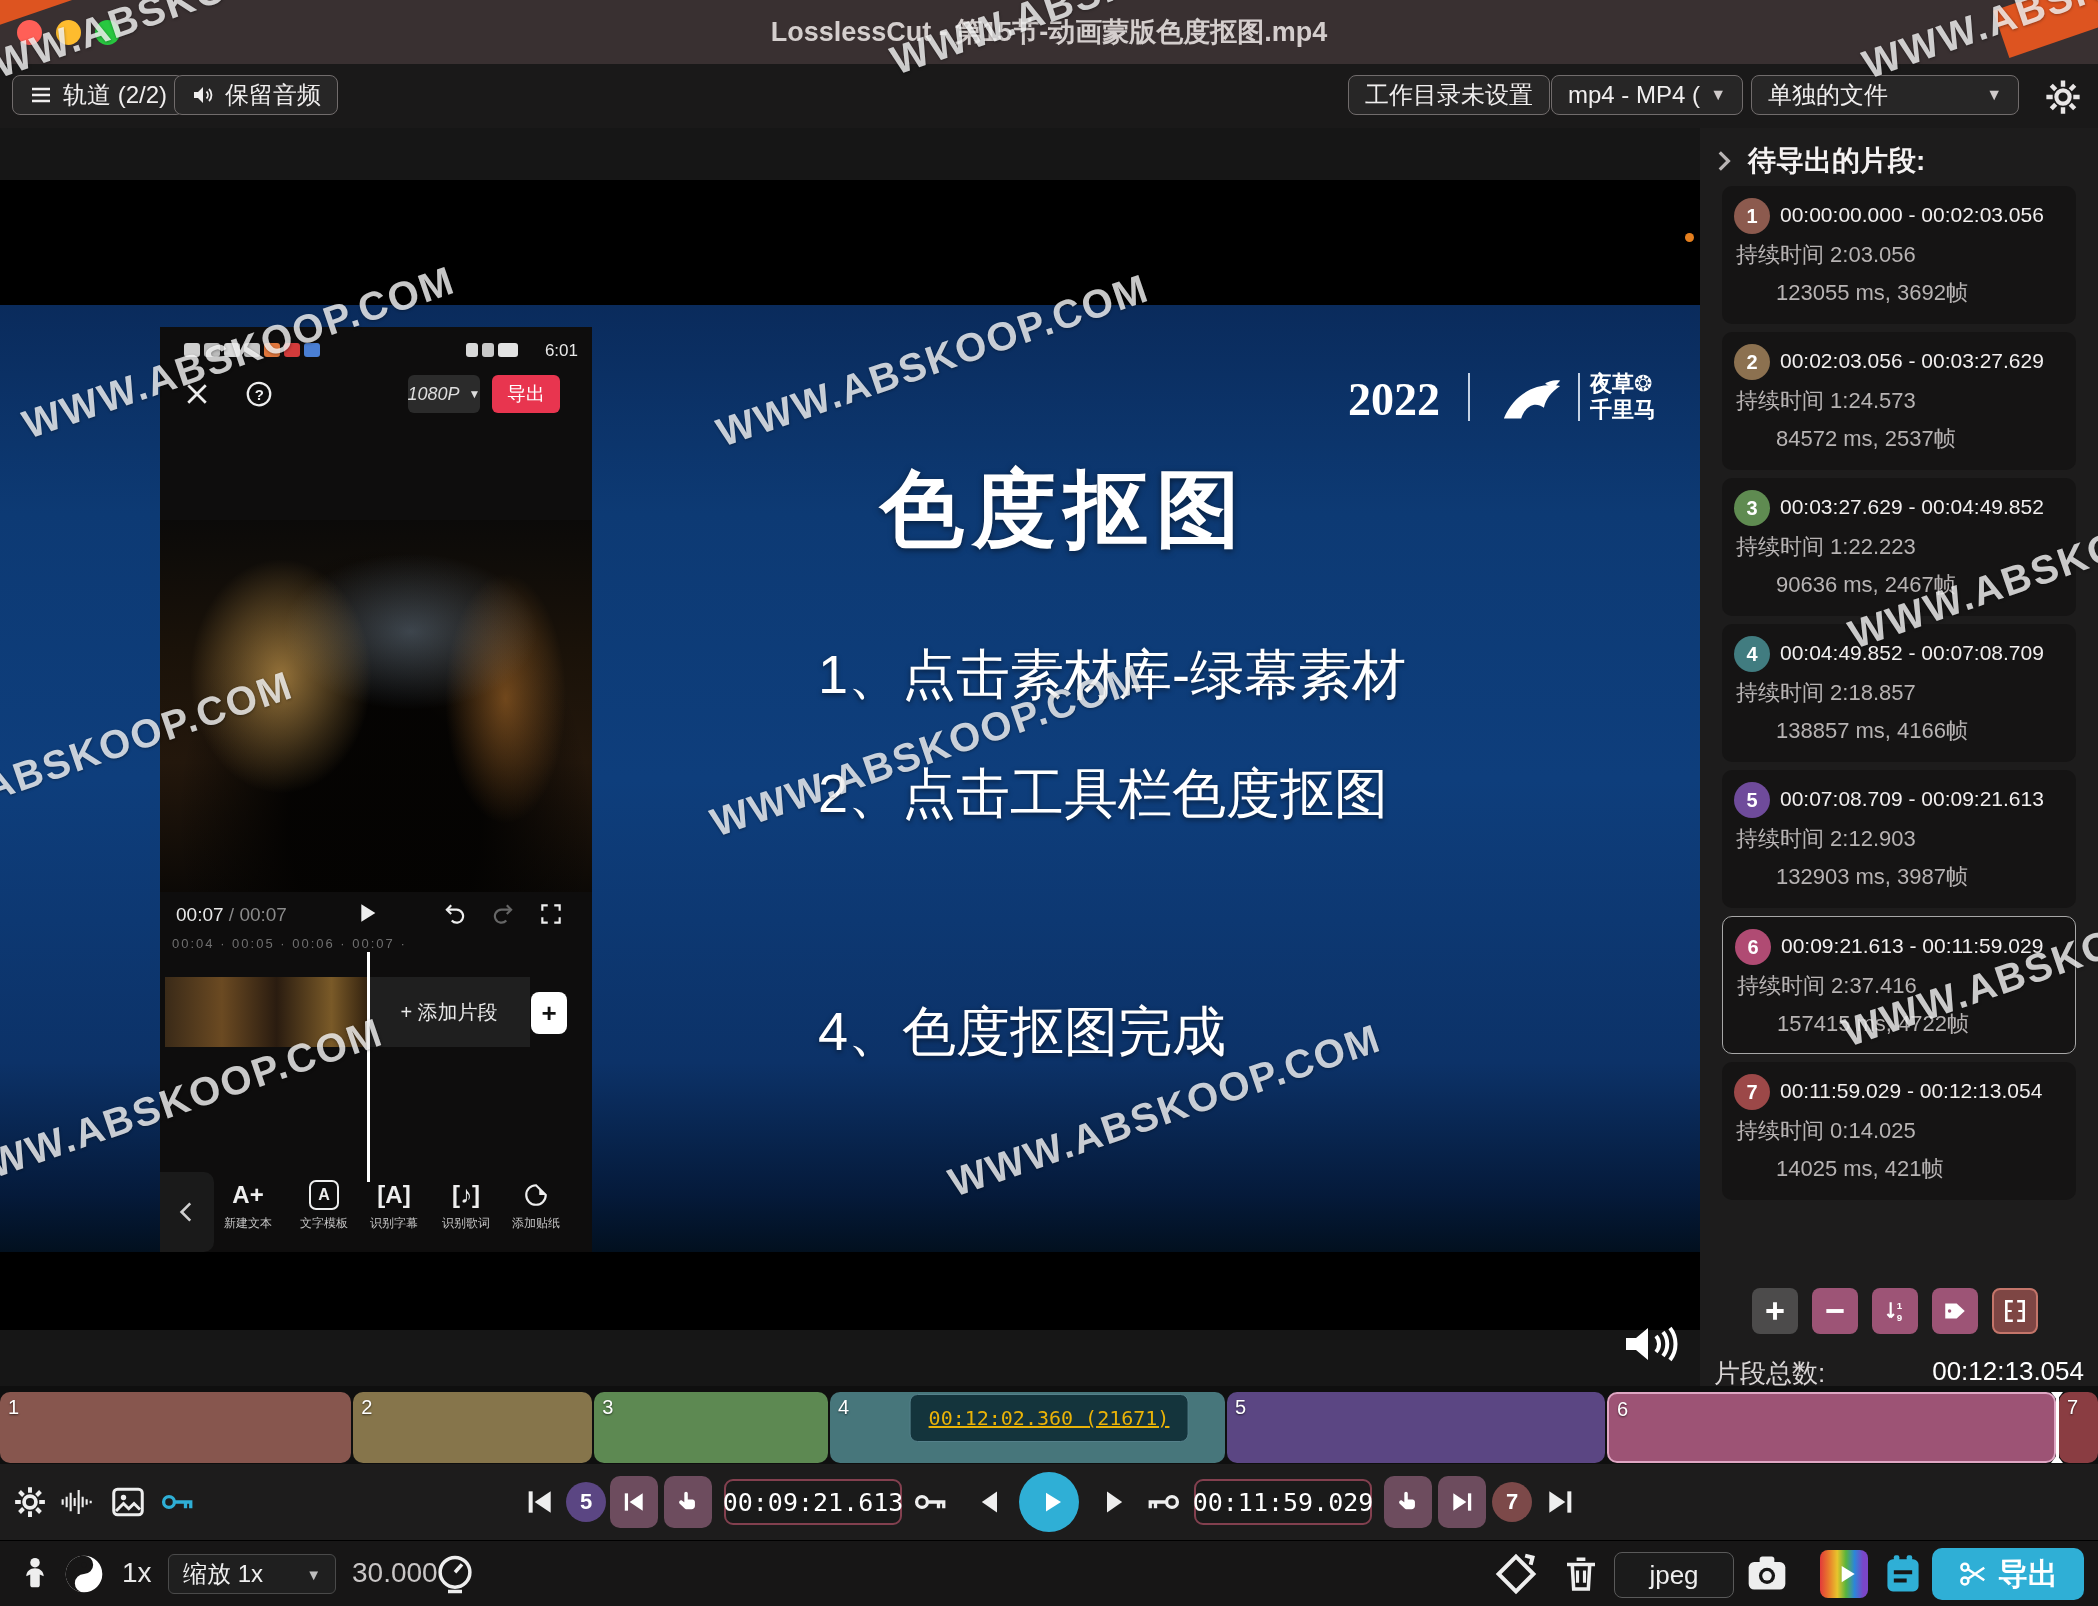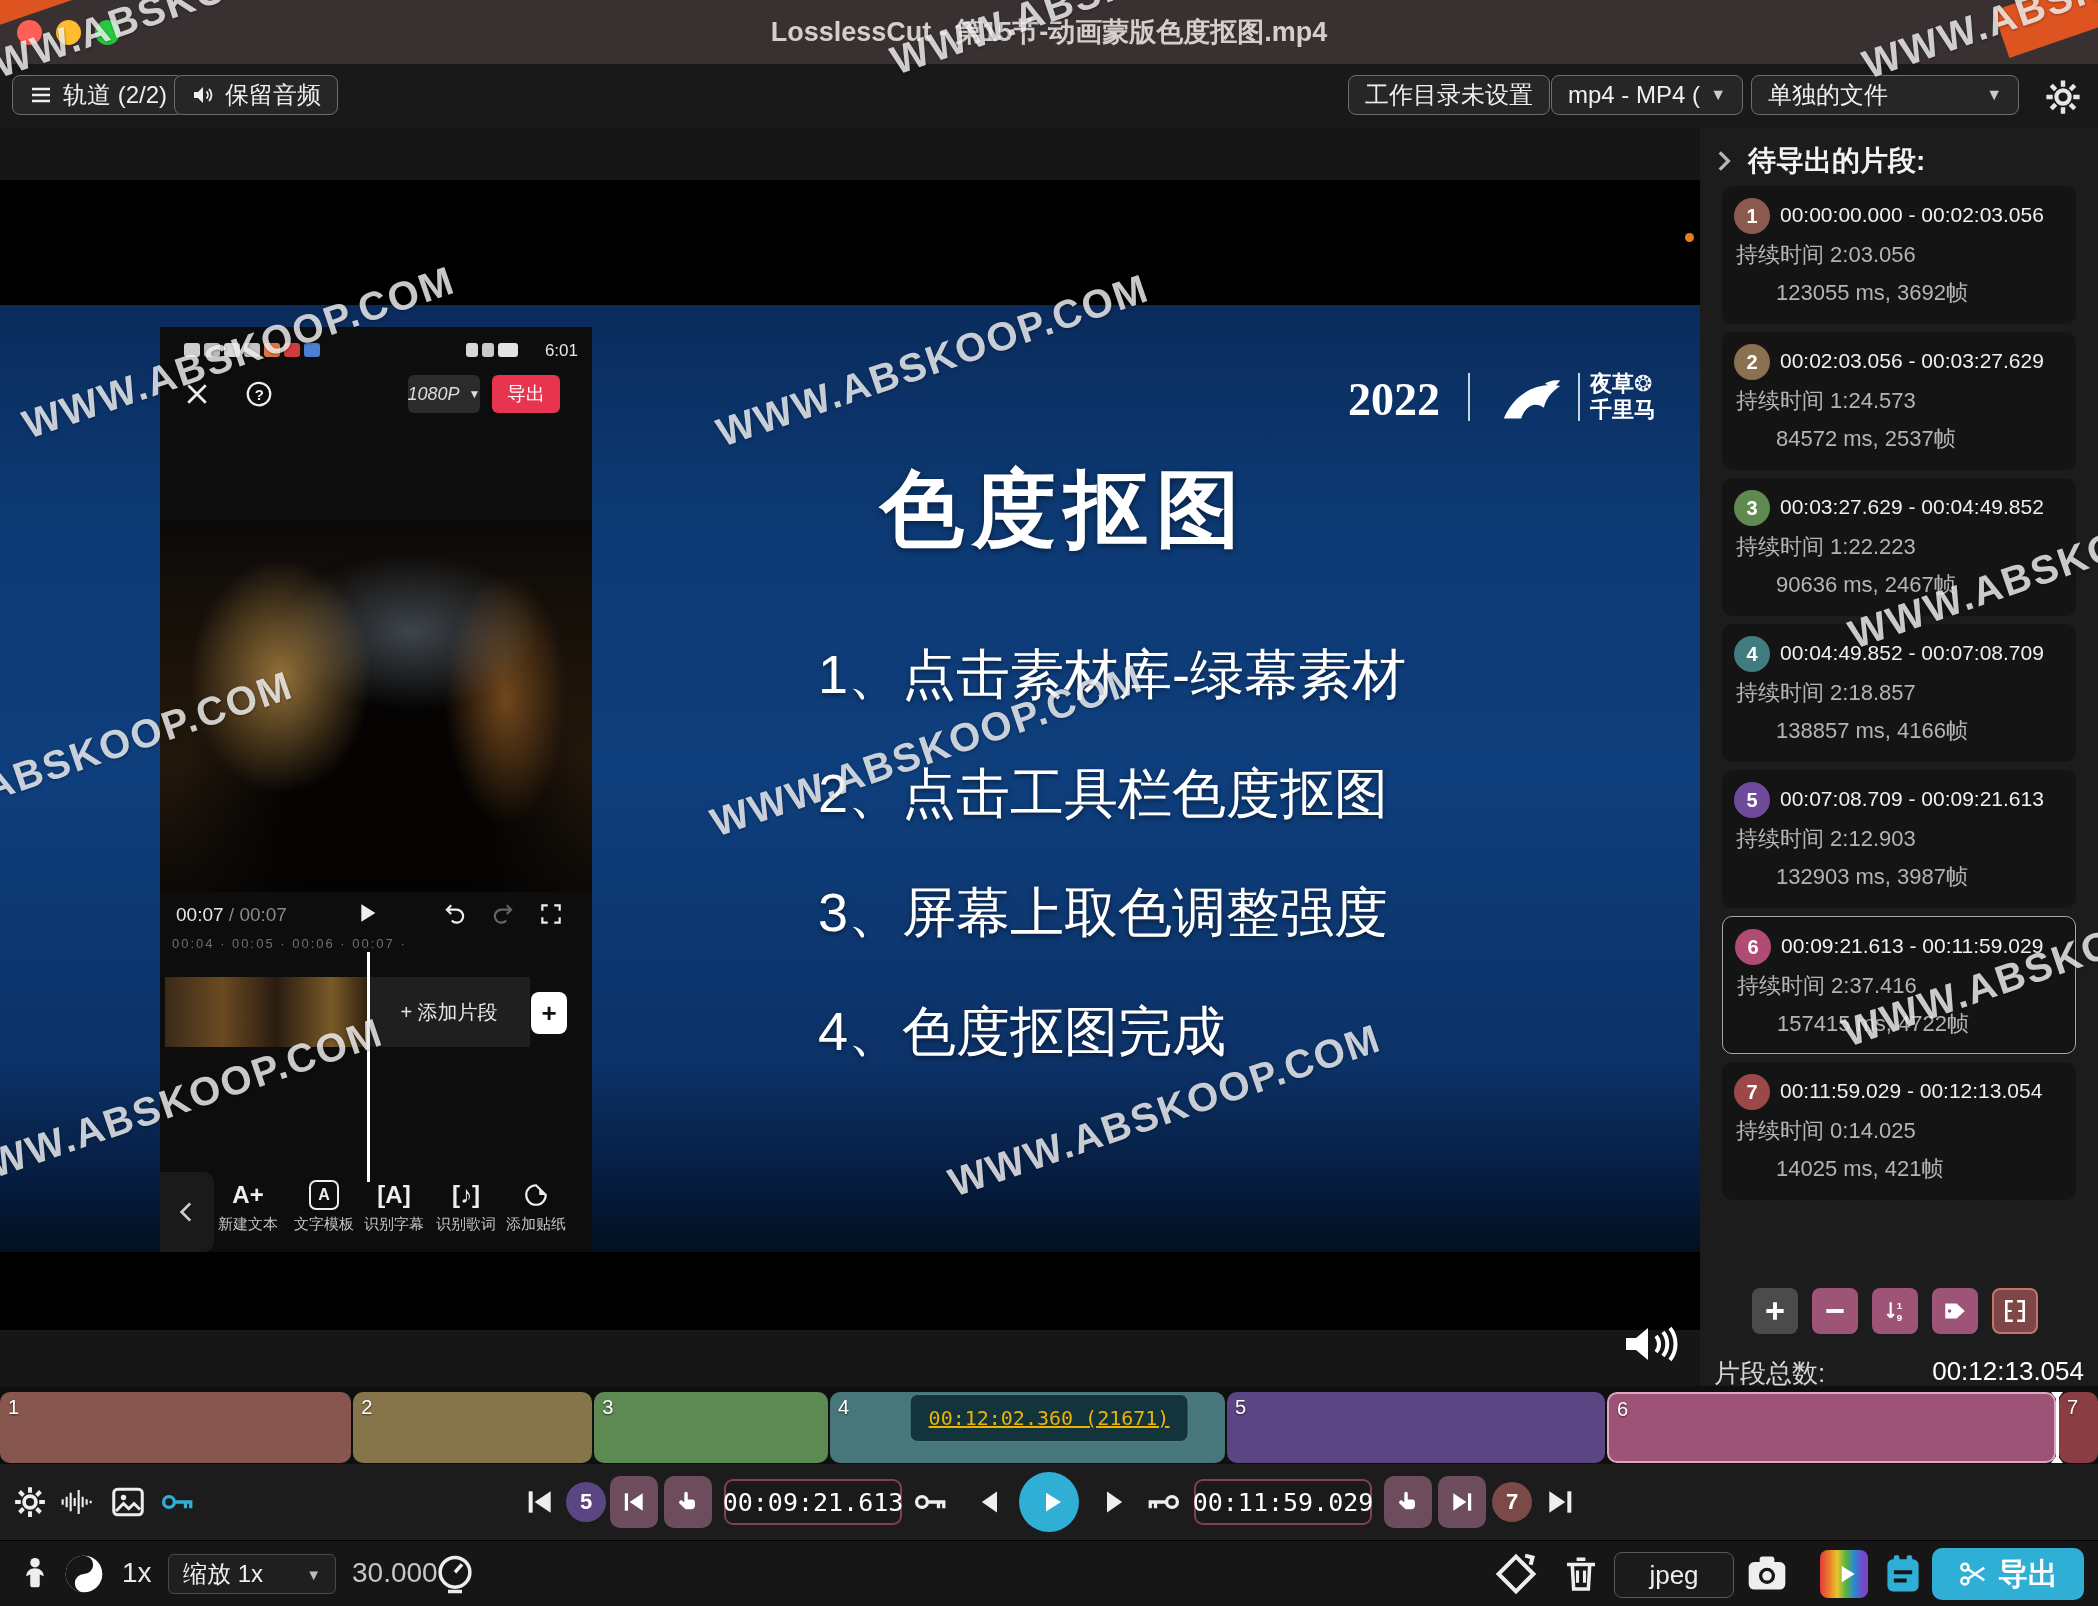--- a/index.html
+++ b/index.html
@@ -60,21 +60,21 @@
     background:linear-gradient(90deg,#3a2a18,#6b4a22 28%,#2a1c10 55%,#7a5a28 82%,#33220f);}
   #ph-addclip{position:absolute;left:208px;top:650px;width:162px;height:70px;background:#1f1f1f;
     color:#e8e8e8;font-size:20px;display:flex;align-items:center;justify-content:center;}
   #ph-plus{position:absolute;left:371px;top:665px;width:36px;height:42px;background:#fff;border-radius:8px;
     color:#111;font-size:26px;font-weight:bold;display:flex;align-items:center;justify-content:center;}
   #ph-playhead{position:absolute;left:207px;top:625px;width:3px;height:230px;background:#fff;}
   #ph-back{position:absolute;left:0;top:845px;width:54px;height:80px;background:#1a1a1a;border-radius:0 10px 10px 0;
     display:flex;align-items:center;justify-content:center;color:#cfcfcf;}
   .ph-tool{position:absolute;top:848px;width:76px;text-align:center;color:#d6d6d6;}
   .ph-tool .tico{height:40px;display:flex;align-items:center;justify-content:center;font-size:24px;font-weight:bold;color:#eee;}
-  .ph-tool .tlabel{font-size:15px;color:#c4c4c4;}
+  .ph-tool .tlabel{font-size:12px;color:#c4c4c4;}
   .boxA{display:inline-flex;width:26px;height:26px;border:2.5px solid #eee;border-radius:7px;
     align-items:center;justify-content:center;font-size:16px;font-weight:bold;}
 
   
   #volume{position:absolute;left:1622px;top:1190px;color:#fff;}
 
   
   #sidebar{position:absolute;left:1700px;top:128px;width:398px;height:1258px;background:#1d1c1c;}
   #sb-header{position:absolute;left:10px;top:14px;display:flex;align-items:center;gap:12px;}
   #sb-header .txt{font-size:28px;font-weight:bold;color:#f5f2f2;}
@@ -401,21 +401,20 @@
                   <use href="#i-sticker"></use>
                 </svg>
               </div>
             <div class="tlabel">添加贴纸</div>
           </div>
         </div>
 
         <div id="slide-title">色度抠图</div>
         <div class="step" style="top:334px">1、点击素材库-绿幕素材</div>
         <div class="step" style="top:453px">2、点击工具栏色度抠图</div>
-        <div class="step" style="top:572px">3、屏幕上取色调整强度</div>
         <div class="step" style="top:691px">4、色度抠图完成</div>
 
         <div id="brand-row">
           <span id="brand-year">2022</span>
           <span class="brand-sep" style="left:128px"></span>
           <svg class="ic abs" style="left:150px;top:4px;color:#fff" width="84" height="52">
               <use href="#i-horse"></use>
             </svg>
           <span class="brand-sep" style="left:238px"></span>
           <div id="brand-text">

